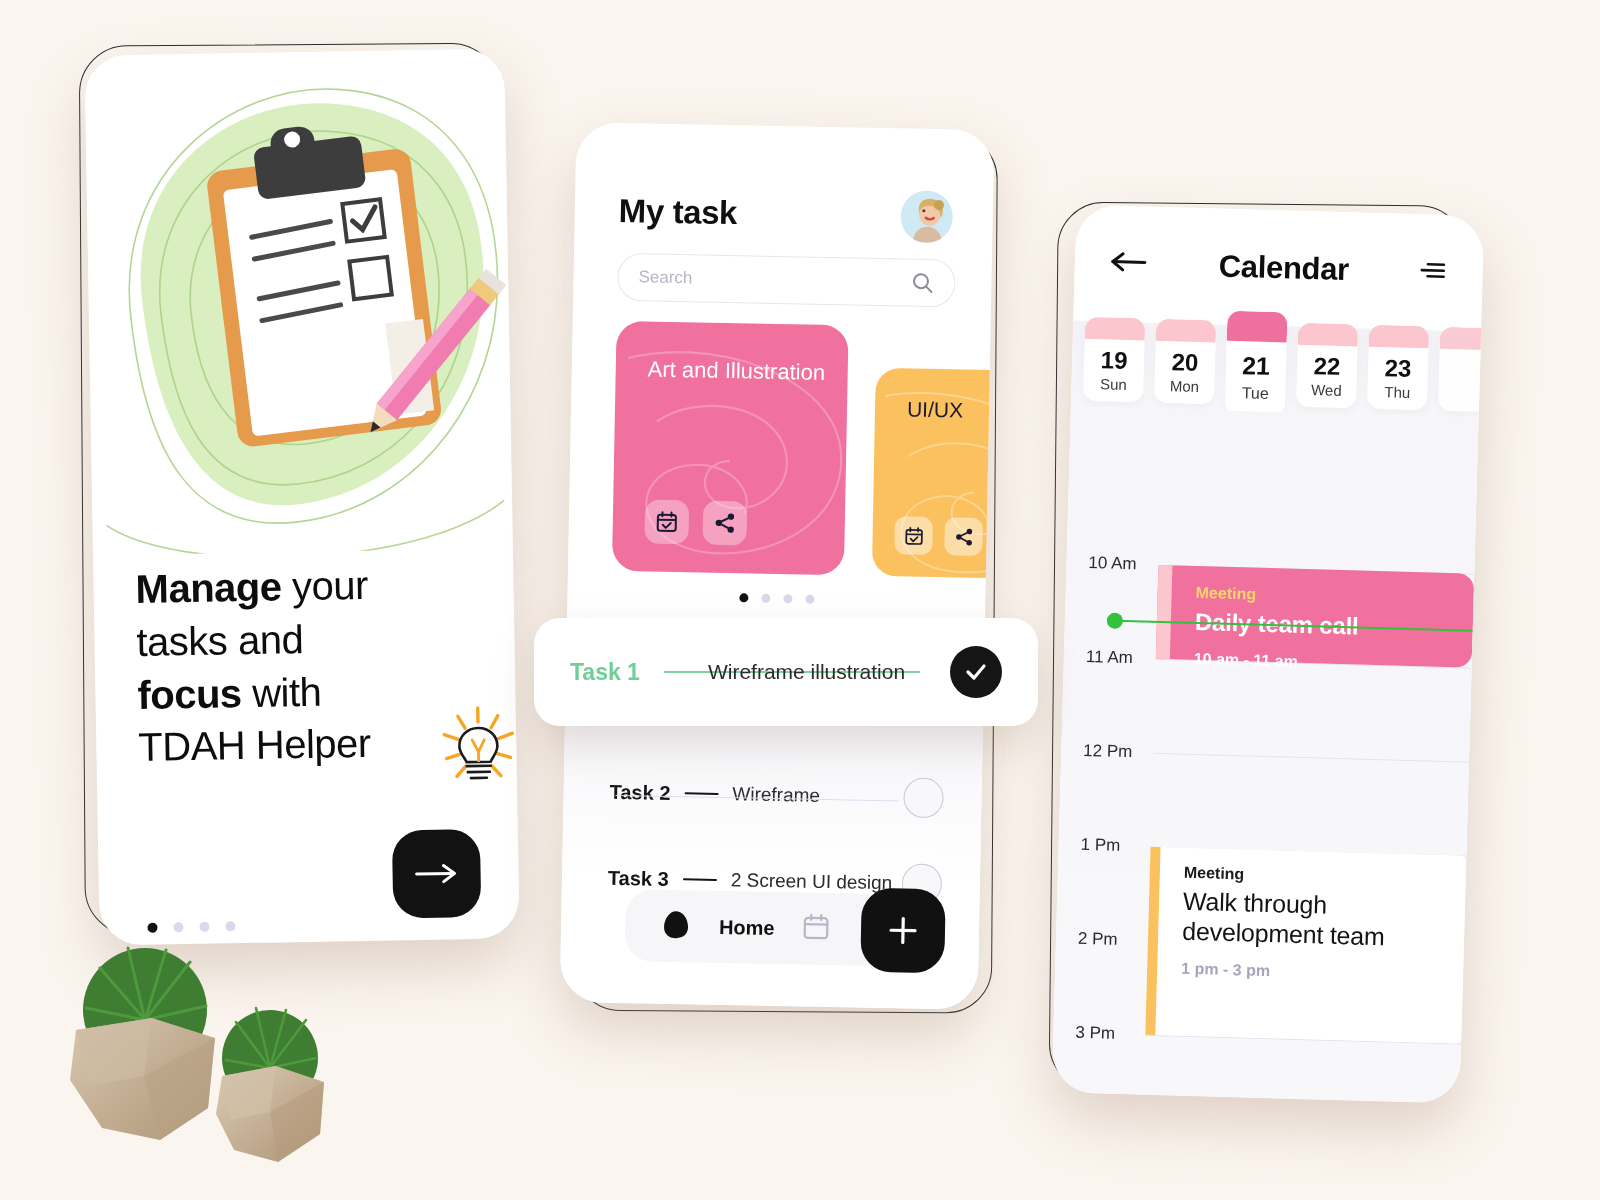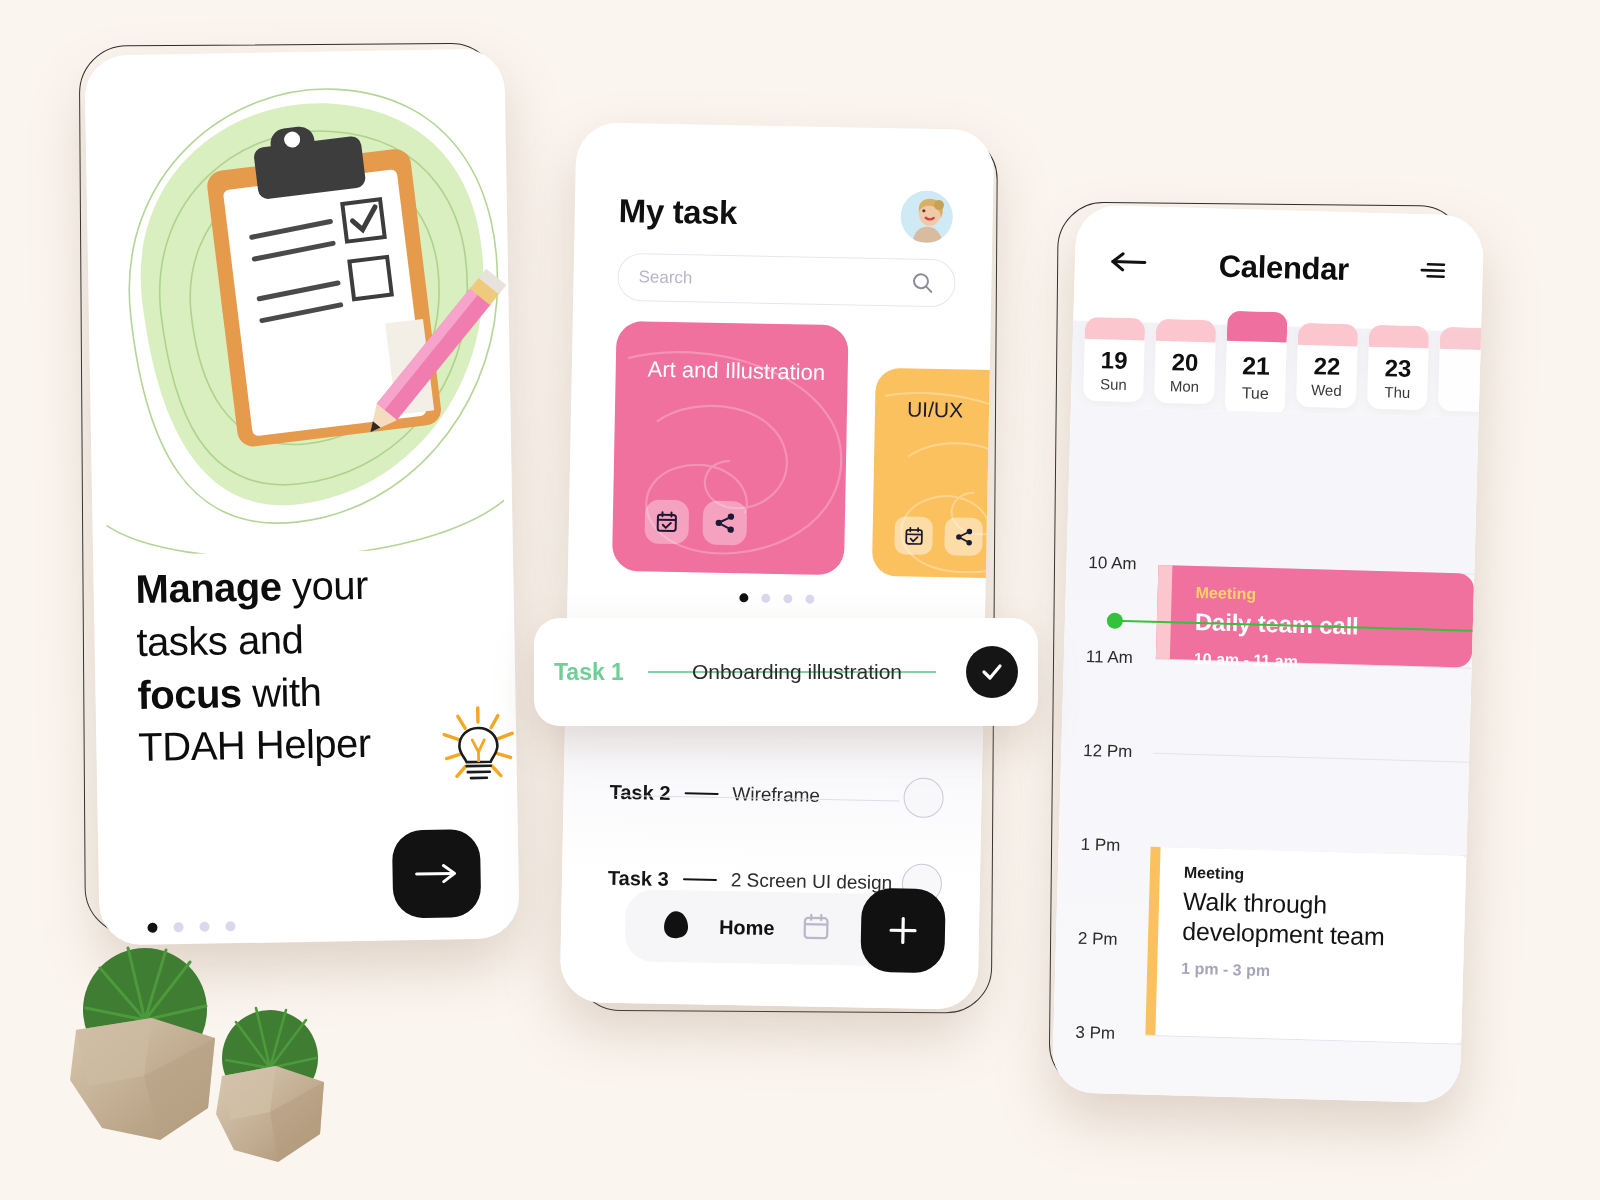--- a/index.html
+++ b/index.html
@@ -125,21 +125,21 @@
     position:absolute; right:34px; bottom:36px; width:84px; height:84px;
     border-radius:30px; background:#111; border:none; cursor:pointer;
     display:flex; align-items:center; justify-content:center;
   }
 
   
   #task1-card{
     position:absolute; left:534px; top:618px; width:504px; height:108px;
     background:#fff; border-radius:26px; z-index:40;
     box-shadow:0 18px 42px rgba(150,125,100,.22);
-    display:flex; align-items:center; padding:0 20px;
+    display:flex; align-items:center; padding:0 36px;
   }
   #task1-card .t1num{ font-size:23px; font-weight:700; color:#6FCF97; }
   #task1-card .t1mid{ position:relative; flex:1; margin-left:24px; height:30px; }
   #task1-card .t1line{
     position:absolute; left:0; right:30px; top:50%; height:2px; background:#7FD3A2; transform:translateY(-50%);
   }
   #task1-card .t1name{
     position:absolute; left:40px; top:50%; transform:translateY(-50%);
     font-size:21px; color:#2b2b2b; background:transparent; padding:0 4px;
   }
@@ -480,21 +480,21 @@
           <line x1="5" y1="17" x2="29" y2="17" stroke="#fff" stroke-width="3.2" stroke-linecap="round"></line>
         </svg>
       </button>
     </div>
   </div>
 
   <div id="task1-card">
     <span class="t1num">Task 1</span>
     <span class="t1mid">
       <span class="t1line"></span>
-      <span class="t1name">Onboarding illustration</span>
+      <span class="t1name">Wireframe illustration</span>
     </span>
     <span class="t1check">
       <svg width="26" height="26" viewBox="0 0 26 26">
         <polyline points="5,13 11,19 21,7" fill="none" stroke="#fff" stroke-width="3.2" stroke-linecap="round" stroke-linejoin="round"></polyline>
       </svg>
     </span>
   </div>
 
   <div class="phone" id="phone3">
     <div class="outline"></div>

